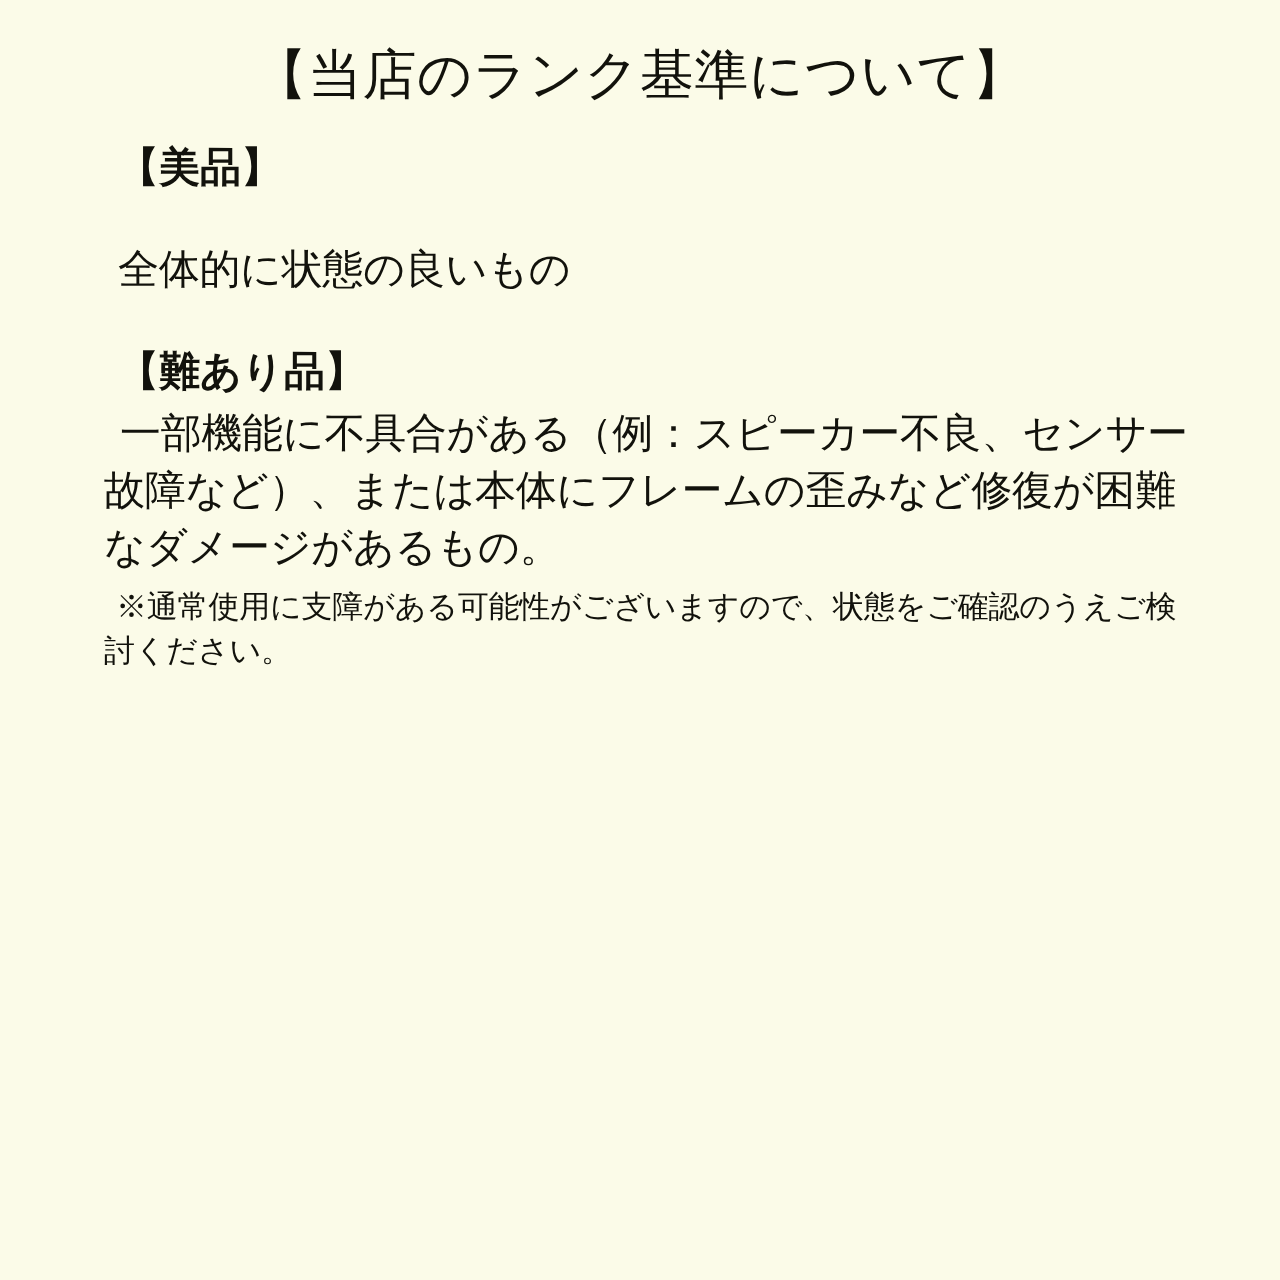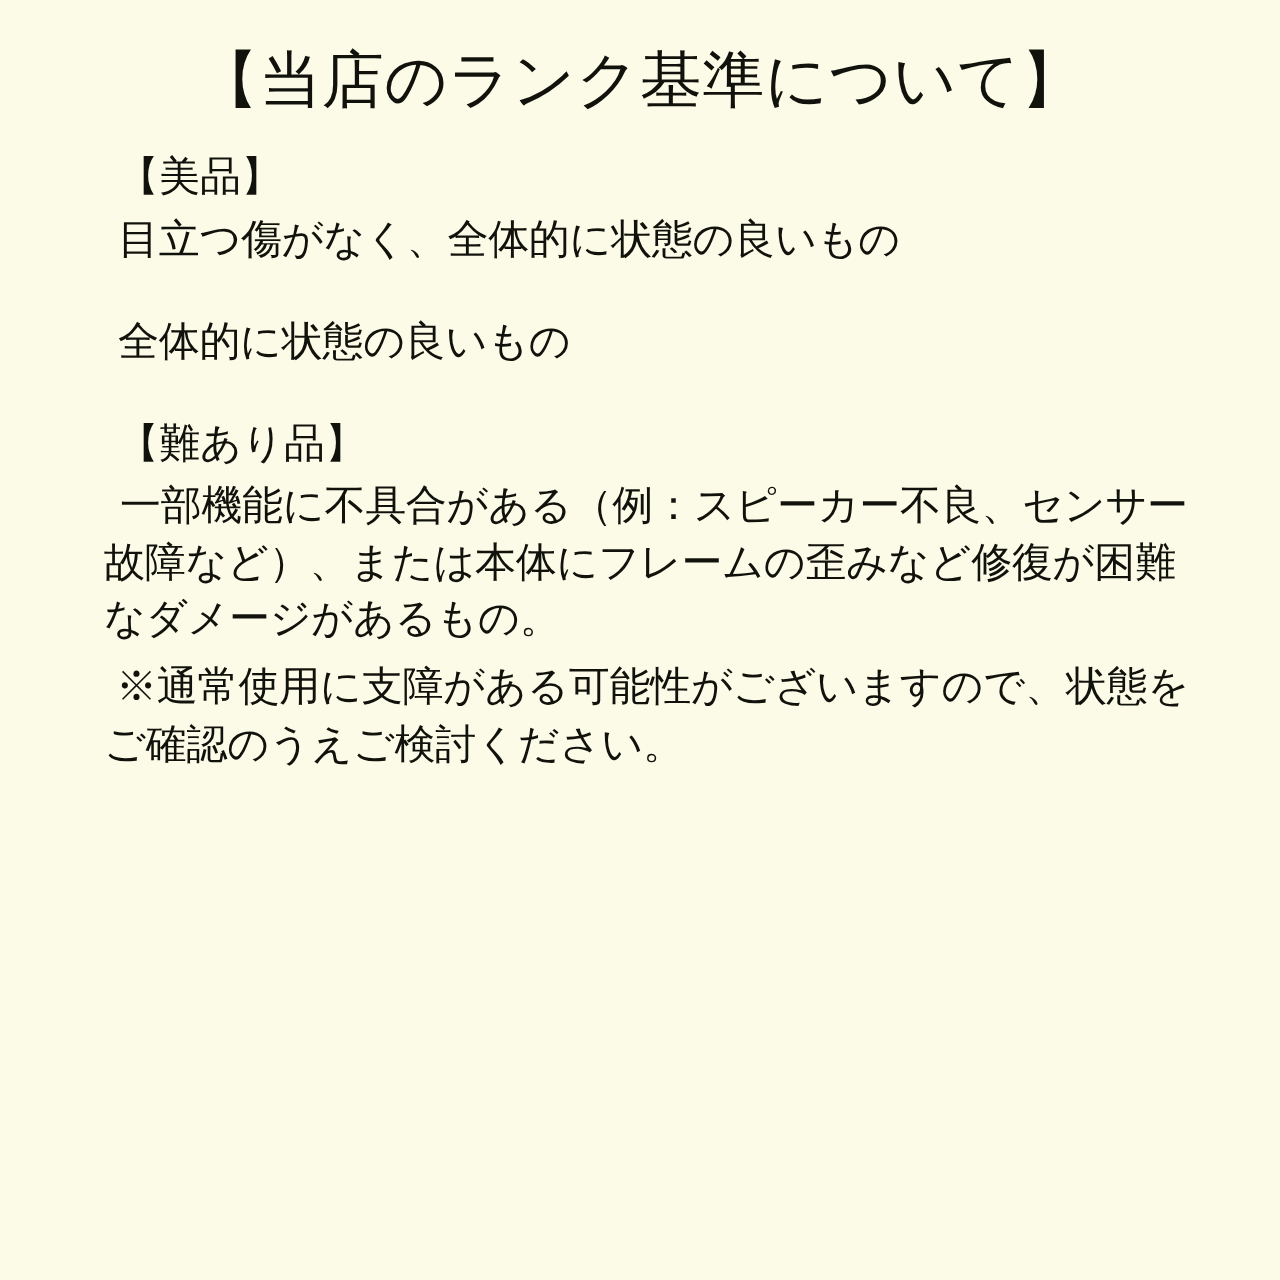--- a/index.html
+++ b/index.html
@@ -16,54 +16,54 @@
   }
   .page {
     width: 1280px;
     height: 1280px;
     box-sizing: border-box;
     padding: 44px 60px 0 60px;
     position: relative;
   }
   .title {
     text-align: center;
-    font-size: 62px;
+    font-size: 54px;
     line-height: 1.15;
     letter-spacing: 0.5px;
     margin: 0 0 34px 0;
     font-weight: 400;
   }
   .sections {
     padding-left: 58px;
     padding-right: 20px;
   }
   .section {
     margin-bottom: 46px;
   }
   .section:last-child {
     margin-bottom: 12px;
   }
   .rank-label {
     font-size: 41px;
     line-height: 1.35;
     margin: 0 0 6px 0;
-    font-weight: 400;
+    font-weight: 700;
   }
   .rank-desc {
     font-size: 41px;
     line-height: 1.38;
     margin: 0;
     font-weight: 400;
     letter-spacing: -0.3px;
   }
   .indent-1 {
     text-indent: 16px;
   }
   .note {
-    font-size: 41px;
+    font-size: 31px;
     line-height: 1.42;
     margin: 10px 0 0 0;
     letter-spacing: -0.2px;
   }
   .note-indent {
     text-indent: 12px;
   }
   .tight {
     margin-left: -14px;
     font-family: Liberation Serif, serif;
@@ -73,21 +73,20 @@
 <body>
 
 <div class="page">
 
   <h1 class="title">【当店のランク基準について】</h1>
 
   <div class="sections">
 
     <div class="section">
       <p class="rank-label">【美品】</p>
-      <p class="rank-desc">目立つ傷がなく、全体的に状態の良いもの</p>
     </div>
 
     <div class="section">
     </div>
 
 
     <div class="section">
       <p class="rank-desc">全体的に状態の良いもの</p>
     </div>
 

